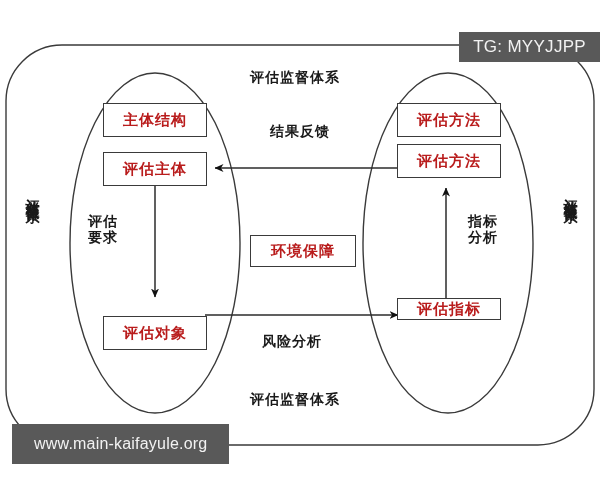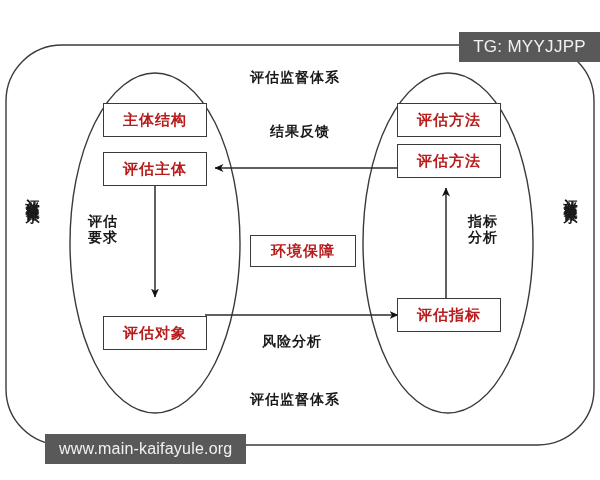--- a/index.html
+++ b/index.html
@@ -86,25 +86,24 @@
     top: 8px;
     height: 30px;
     padding: 0 14px;
     font-size: 17px;
     letter-spacing: 0.3px;
     margin-top: 24px;
   }
   #site-watermark {
     left: 12px;
     bottom: 16px;
-    height: 30px;
-    padding: 0 14px;
+    height: 40px;
+    padding: 0 22px;
     font-size: 16px;
     letter-spacing: 0.2px;
-    margin-left: 33px;
   }
 </style>
 </head>
 <body>
 
 <div id="diagram-root">
 
   <svg id="diagram-svg" viewBox="0 0 600 480">
     <defs>
       <marker id="arrowhead-r" markerWidth="9" markerHeight="8" refX="8.5" refY="4" orient="auto" markerUnits="userSpaceOnUse">
@@ -139,21 +138,21 @@
   <div class="node-box" style="left:103px; top:103px; width:104px; height:34px;">主体结构</div>
 
   <div class="node-box" style="left:103px; top:152px; width:104px; height:34px;text-align:right;">评估主体</div>
 
   <div class="node-box" style="left:103px; top:316px; width:104px; height:34px;">评估对象</div>
 
   <div class="node-box" style="left:397px; top:103px; width:104px; height:34px;">评估方法</div>
 
   <div class="node-box" style="left:397px; top:144px; width:104px; height:34px;">评估方法</div>
 
-  <div class="node-box" style="left:397px; top:298px; width:104px; height:34px;">评估指标</div>
+  <div class="node-box" style="left:397px; top:298px; width:104px; height:22px;">评估指标</div>
 
   <div class="node-box" style="left:250px; top:227px; width:106px; height:32px;margin-top:8px;">环境保障</div>
 
   <div class="free-label" style="left:250px; top:70px; width:106px;">评估监督体系</div>
 
   <div class="free-label" style="left:270px; top:124px; width:84px;">结果反馈</div>
 
   <div class="free-label" style="left:262px; top:334px; width:84px;">风险分析</div>
 
   <div class="free-label" style="left:250px; top:392px; width:106px;">评估监督体系</div>

